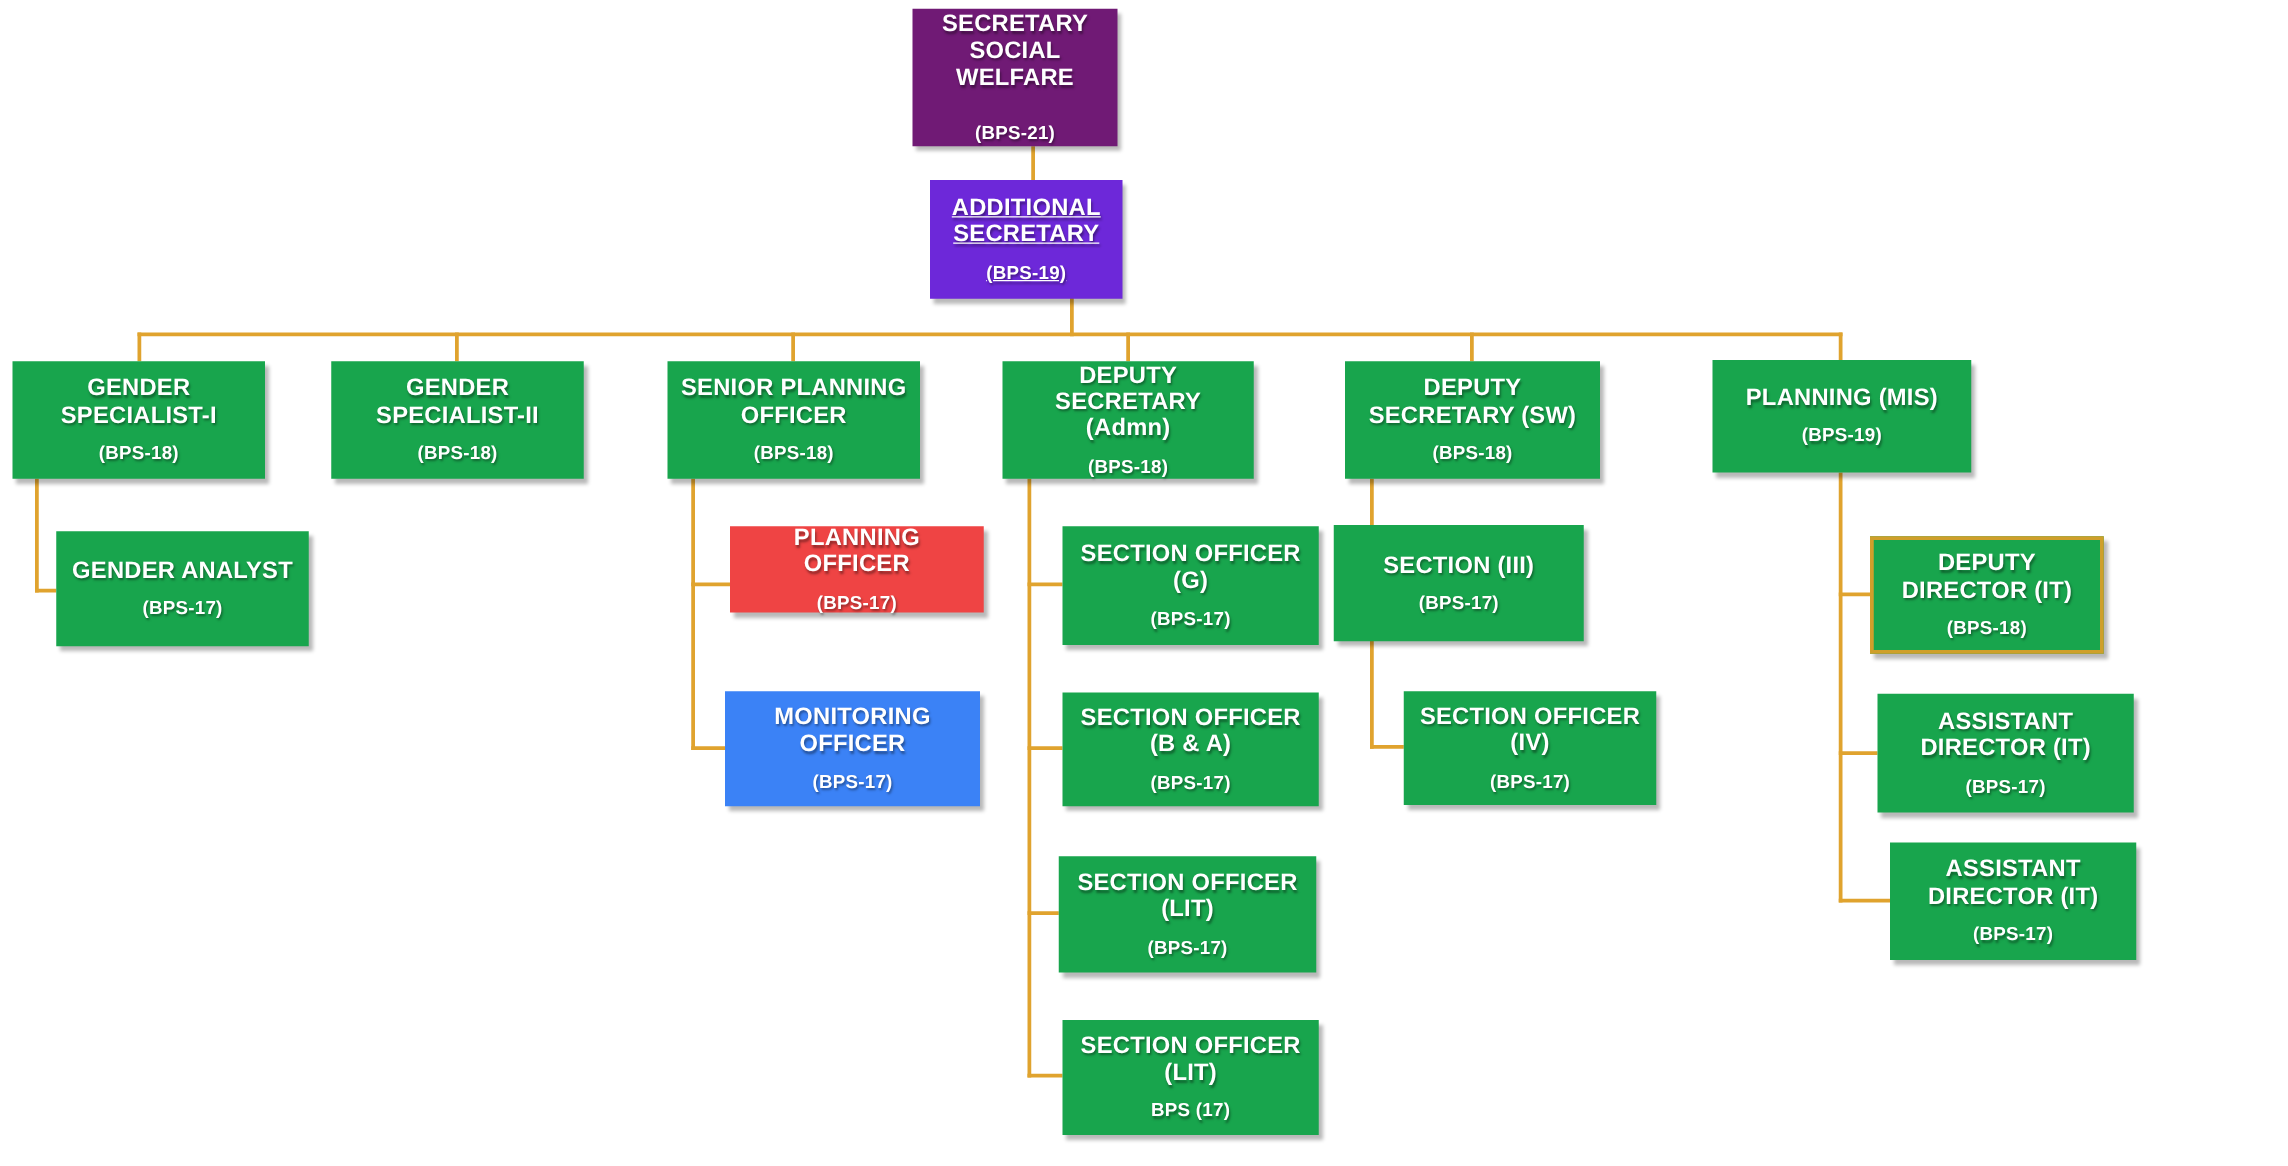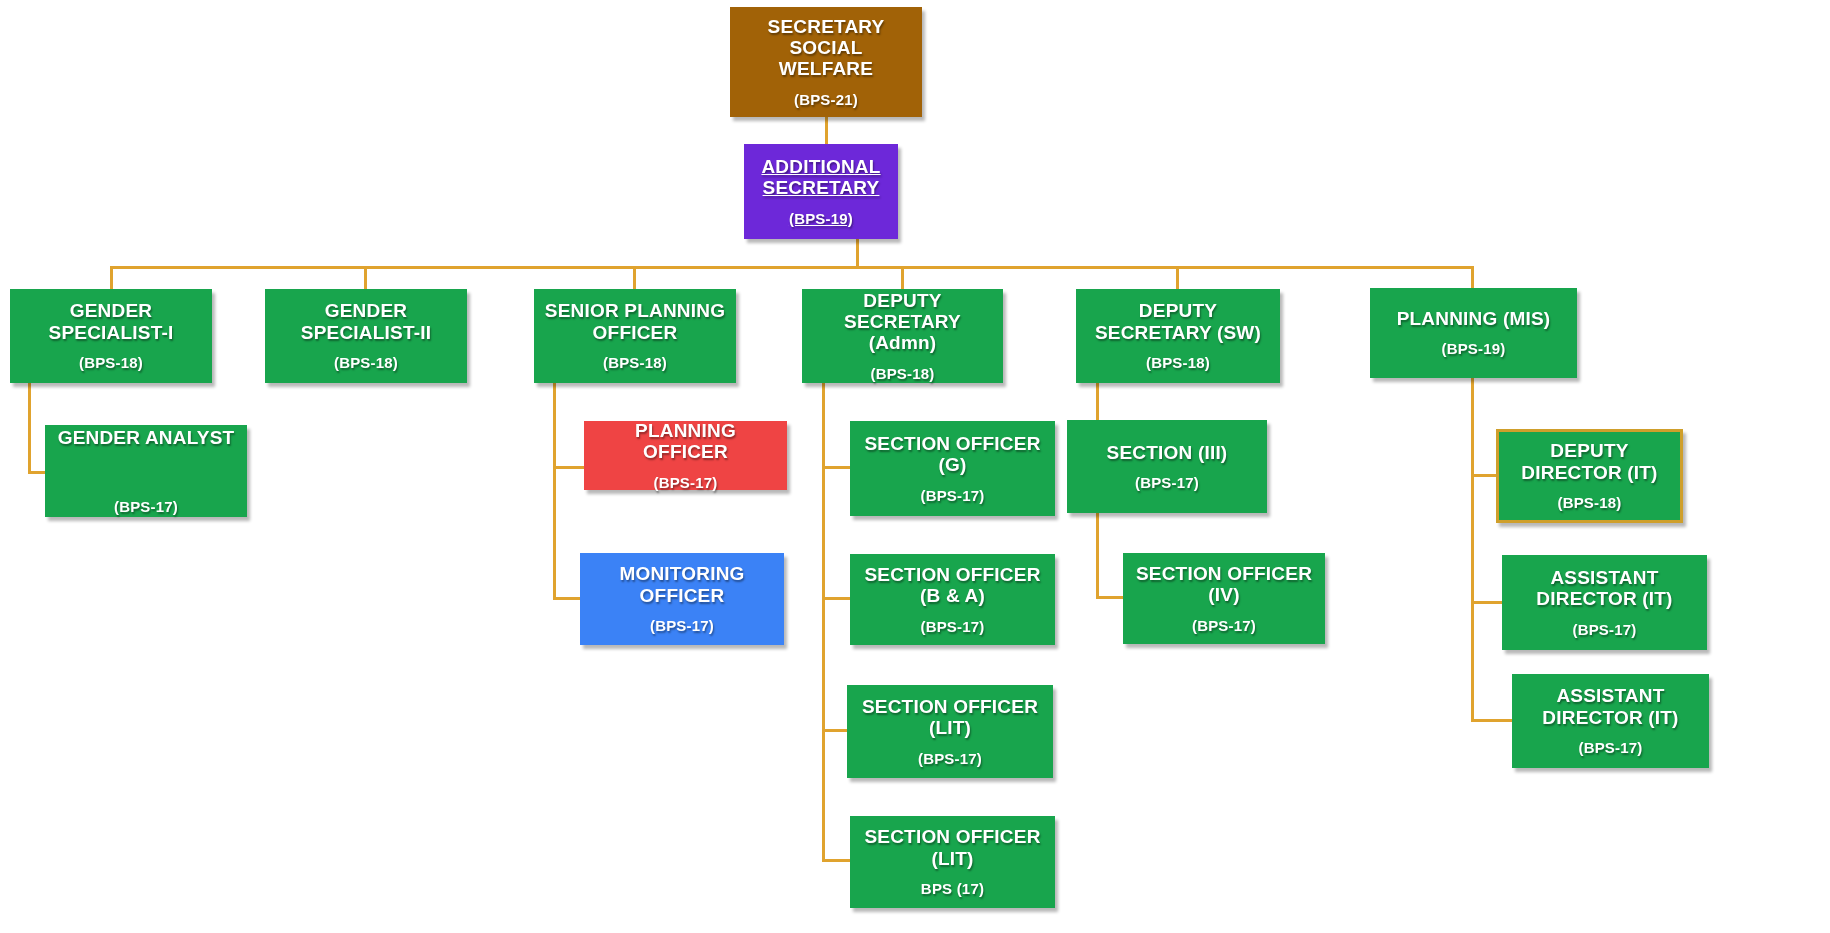--- a/index.html
+++ b/index.html
@@ -75,21 +75,21 @@
     <div class="connector" style="left: 822px; top: 597px; width: 28px; height: 3px; background: rgb(224, 163, 46);"></div>
     <div class="connector" style="left: 822px; top: 729px; width: 25px; height: 3px; background: rgb(224, 163, 46);"></div>
     <div class="connector" style="left: 822px; top: 859px; width: 28px; height: 3px; background: rgb(224, 163, 46);"></div>
     <div class="connector" style="left: 1096px; top: 383px; width: 3px; height: 216px; background: rgb(224, 163, 46);"></div>
     <div class="connector" style="left: 1096px; top: 465px; width: 32px; height: 3px; background: rgb(224, 163, 46);"></div>
     <div class="connector" style="left: 1096px; top: 596px; width: 27px; height: 3px; background: rgb(224, 163, 46);"></div>
     <div class="connector" style="left: 1471px; top: 378px; width: 3px; height: 344px; background: rgb(224, 163, 46);"></div>
     <div class="connector" style="left: 1471px; top: 474px; width: 25px; height: 3px; background: rgb(224, 163, 46);"></div>
     <div class="connector" style="left: 1471px; top: 601px; width: 31px; height: 3px; background: rgb(224, 163, 46);"></div>
     <div class="connector" style="left: 1471px; top: 719px; width: 41px; height: 3px; background: rgb(224, 163, 46);"></div>
-    <div class="node" style="left: 730px; top: 7px; width: 192px; height: 110px; background: #a16207; color: rgb(255, 255, 255);">
+    <div class="node" style="left: 730px; top: 7px; width: 164px; height: 110px; background: #701a75; color: rgb(255, 255, 255); justify-content: space-between;">
       <div class="node-title">SECRETARY SOCIAL
 WELFARE</div>
       <div class="node-grade">(BPS-21)</div>
     </div>
     <div class="node" style="left: 744px; top: 144px; width: 154px; height: 95px; background: #6d28d9; color: rgb(255, 255, 255); text-decoration: underline;">
       <div class="node-title">ADDITIONAL
 SECRETARY</div>
       <div class="node-grade">(BPS-19)</div>
     </div>
     <div class="node" style="left: 10px; top: 289px; width: 202px; height: 94px; background: rgb(24, 165, 77); color: rgb(255, 255, 255);">
@@ -115,21 +115,21 @@
     </div>
     <div class="node" style="left: 1076px; top: 289px; width: 204px; height: 94px; background: rgb(24, 165, 77); color: rgb(255, 255, 255);">
       <div class="node-title">DEPUTY
 SECRETARY (SW)</div>
       <div class="node-grade">(BPS-18)</div>
     </div>
     <div class="node" style="left: 1370px; top: 288px; width: 207px; height: 90px; background: rgb(24, 165, 77); color: rgb(255, 255, 255);">
       <div class="node-title">PLANNING (MIS)</div>
       <div class="node-grade">(BPS-19)</div>
     </div>
-    <div class="node" style="left: 45px; top: 425px; width: 202px; height: 92px; background: rgb(24, 165, 77); color: rgb(255, 255, 255); justify-content: space-between;">
+    <div class="node" style="left: 45px; top: 425px; width: 202px; height: 92px; background: rgb(24, 165, 77); color: rgb(255, 255, 255);">
       <div class="node-title">GENDER ANALYST</div>
       <div class="node-grade">(BPS-17)</div>
     </div>
     <div class="node" style="left: 584px; top: 421px; width: 203px; height: 69px; background: #ef4444; color: rgb(255, 255, 255);">
       <div class="node-title">PLANNING
 OFFICER</div>
       <div class="node-grade">(BPS-17)</div>
     </div>
     <div class="node" style="left: 580px; top: 553px; width: 204px; height: 92px; background: #3b82f6; color: rgb(255, 255, 255);">
       <div class="node-title">MONITORING

